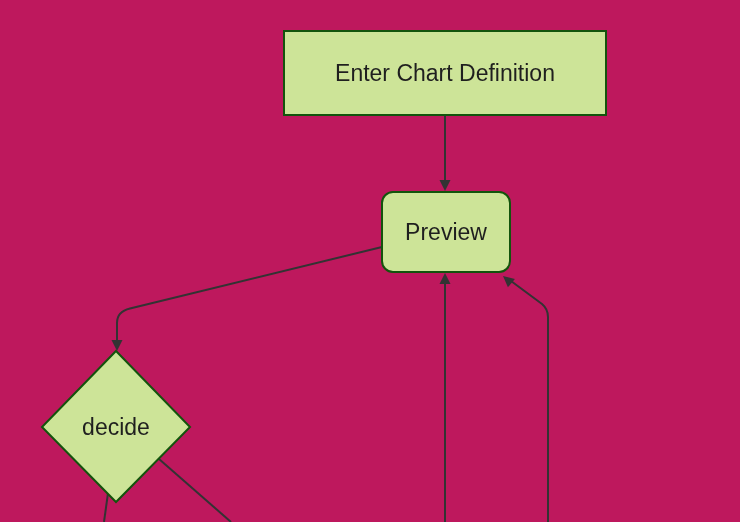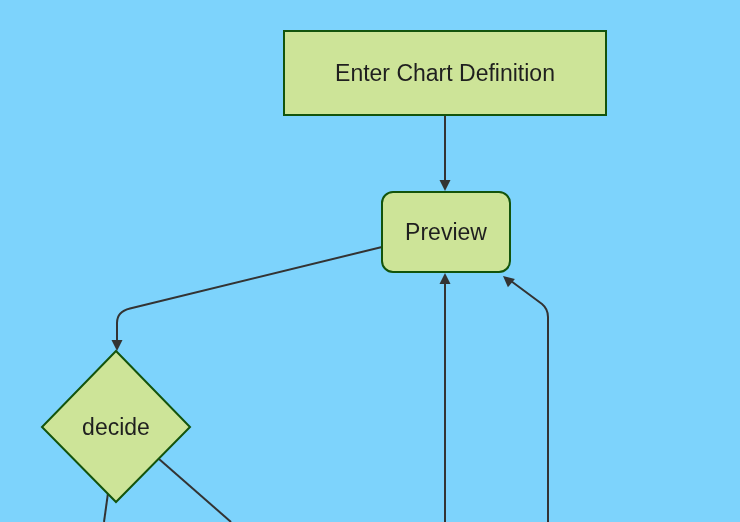--- a/index.html
+++ b/index.html
@@ -4,21 +4,21 @@
 <style>
   html, body {
     margin: 0;
     padding: 0;
     background: #ffffff;
   }
   .stage {
     position: relative;
     width: 740px;
     height: 522px;
-    background: #7dd3fc;
+    background: #be185d;
     overflow: hidden;
     font-family: "Liberation Sans", "DejaVu Sans", sans-serif;
   }
   svg { display: block; }
   .node-shape {
     fill: #cde498;
     stroke: #13540c;
     stroke-width: 2px;
   }
   .edge-line {

